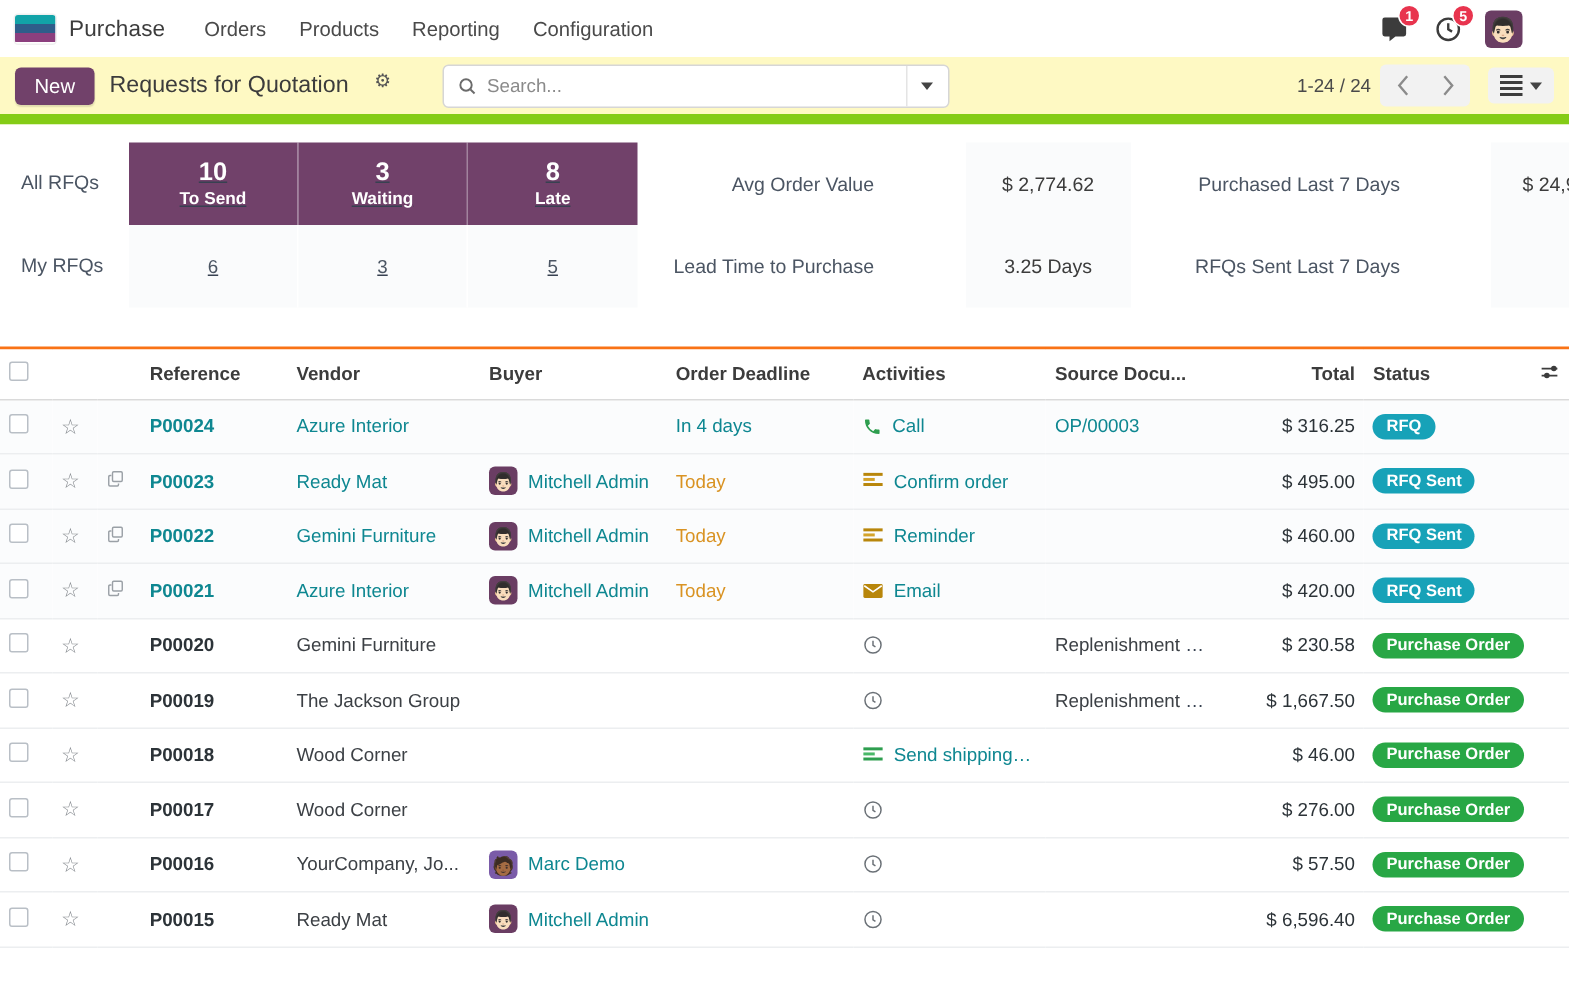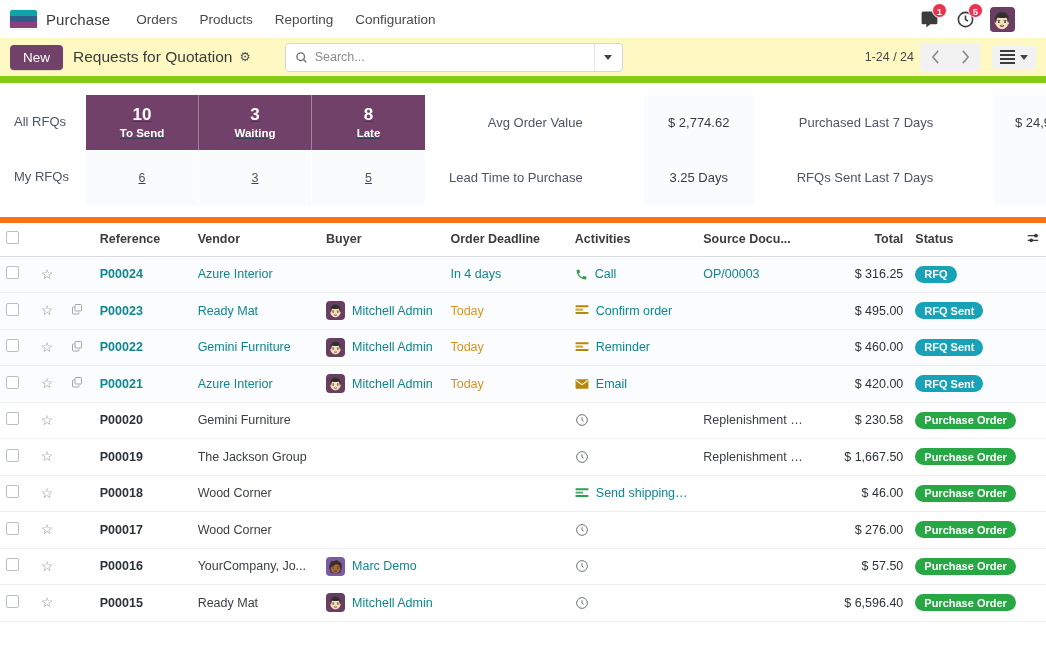--- a/index.html
+++ b/index.html
@@ -65,21 +65,21 @@
     background: #fef9c3;
     border-bottom: 7px solid #84cc16;
     gap: 10px;
   }
   .btn-new {
     background: #71416a; color: #fff;
     font-size: 13.5px; padding: 5px 13px;
     border-radius: 4px; border: none; cursor: pointer;
     box-shadow: 0 1px 1px rgba(0,0,0,.12);
   }
-  .cp-title { font-size: 15.5px; color: #3c3c3c; display: flex; align-items: center; gap: 7px; }
+  .cp-title { font-size: 15.5px; color: #3c3c3c; display: flex; gap: 17px; }
   .gear-ico { color: #555; font-size: 12.5px; cursor: pointer; line-height: 1; }
 
   .searchbox {
     width: 338px; height: 29px; margin-left: 24px;
     border: 1px solid #d6d6d6; border-radius: 4px;
     display: flex; align-items: center;
     background: #fff;
   }
   .searchbox .s-ico { padding: 0 7px 0 9px; color: #6b6b6b; display: flex; }
   .searchbox input {
@@ -106,23 +106,23 @@
     display: flex; align-items: center; gap: 5px;
     background: #f2f2f2; border-radius: 4px;
     padding: 5px 8px; cursor: pointer; margin-left: 6px;
   }
   .vb-lines { display: flex; flex-direction: column; gap: 2px; }
   .vb-lines i { display: block; width: 15px; height: 2px; background: #3c3c3c; }
 
   
   .dash {
     display: flex; align-items: stretch;
-    padding: 12px 0 12px 0;
+    padding: 12px 0 26px 0;
     background: #fff;
-    border-bottom: 6px solid #f97316;
+    border-bottom: 2px solid #f97316;
   }
   .dash-left { display: flex; align-items: stretch; }
   .row-labels {
     width: 86px; padding-left: 14px;
     display: flex; flex-direction: column;
   }
   .row-lab {
     height: 55px; display: flex; align-items: center;
     font-size: 13px; color: #4b5563; line-height: 1.15;
   }

